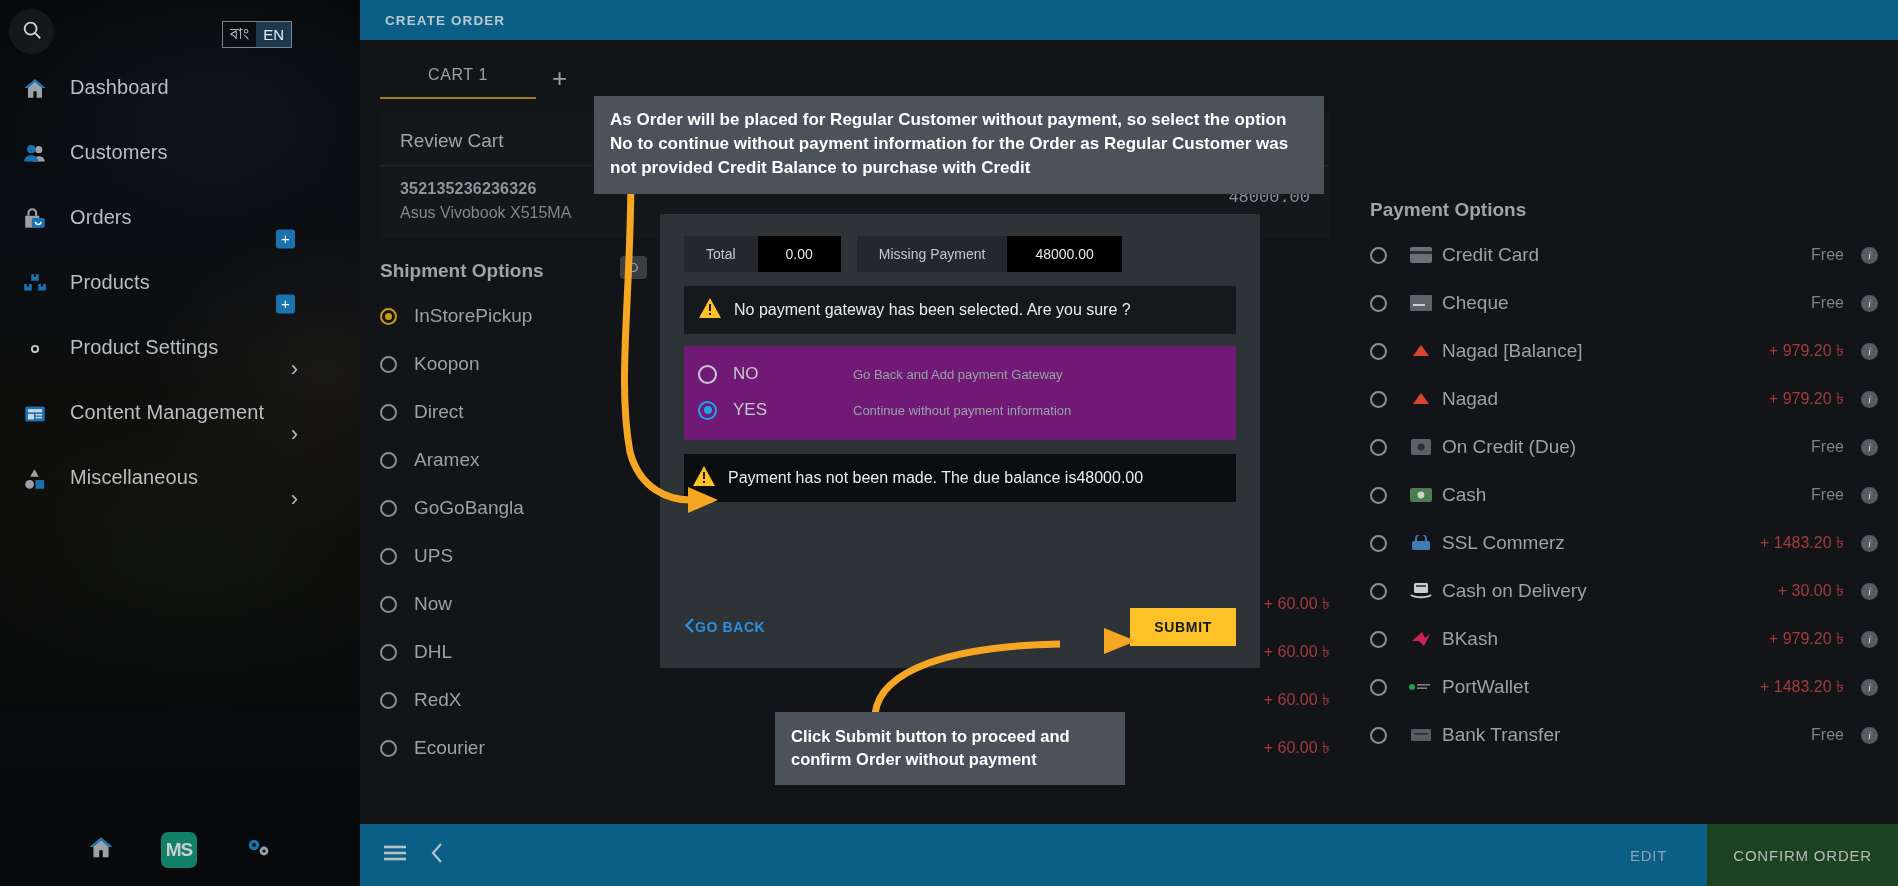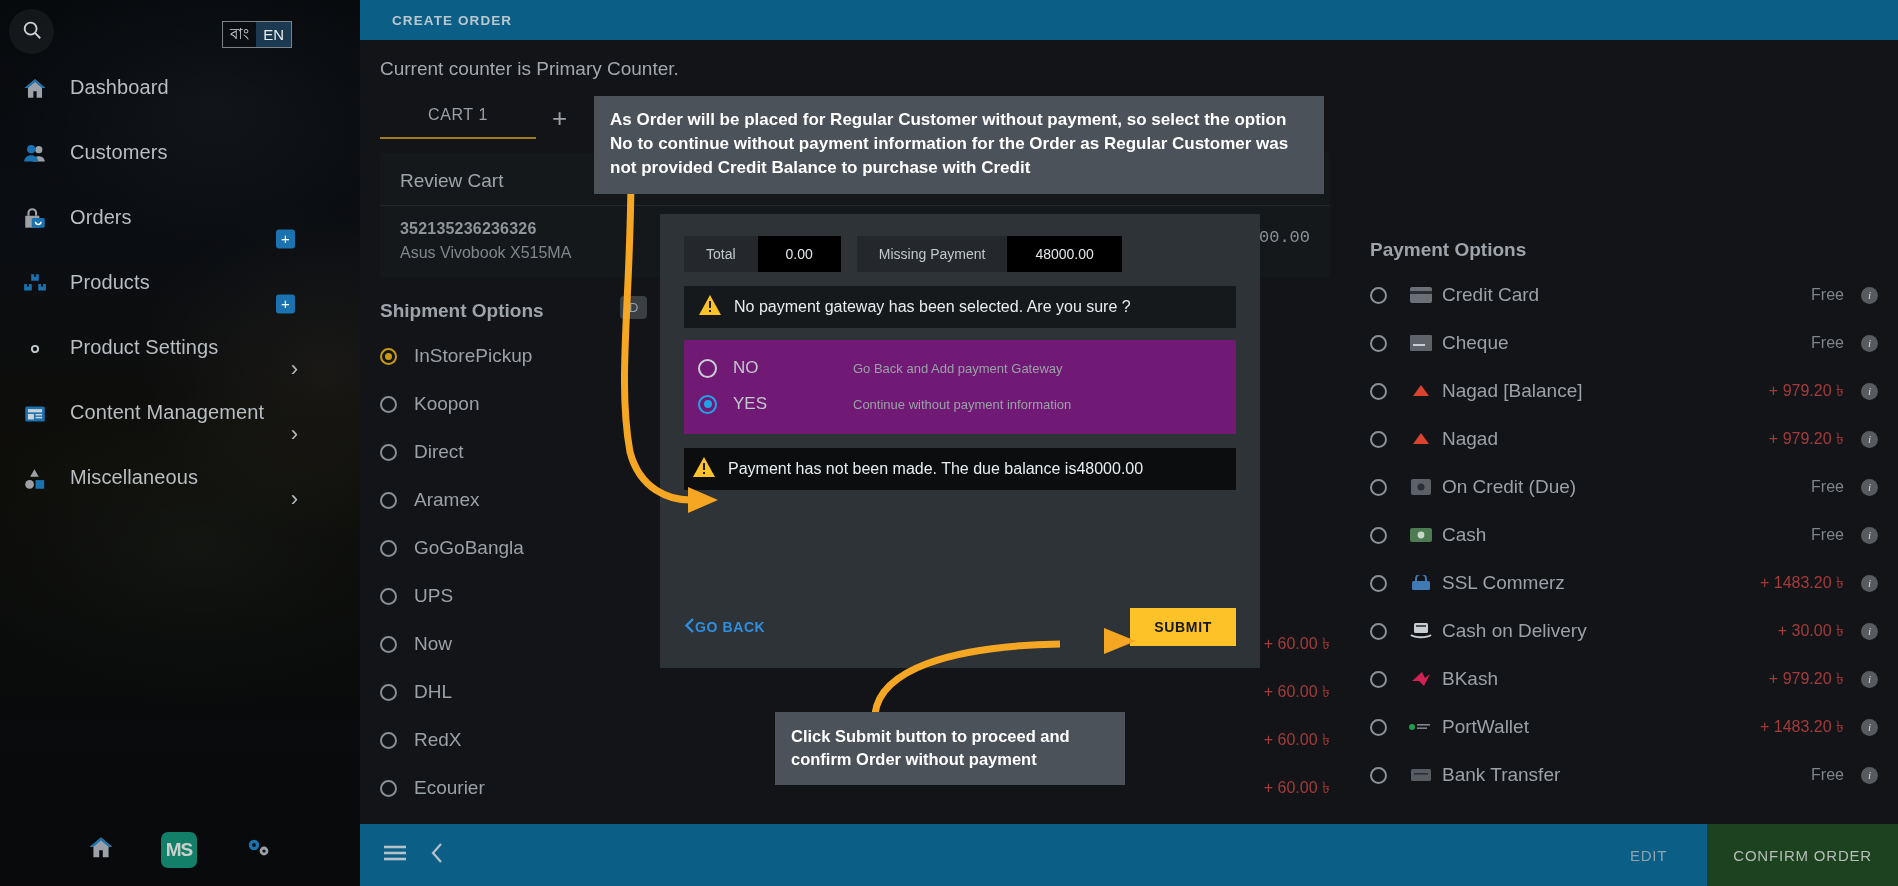--- a/index.html
+++ b/index.html
@@ -70,21 +70,21 @@
     color: #c9cfcb; font-size: 19px; font-weight: bold; letter-spacing: -1px;
   }
 
   
   .main {
     position: absolute; left: 360px; top: 0; right: 0; bottom: 0;
     background: #121417;
   }
   .topbar {
     height: 40px; background: #0b5f87; display: flex; align-items: center;
-    padding-left: 32px;
+    padding-left: 25px;
   }
   .topbar-title { color: #b9c7cf; font-size: 13.5px; letter-spacing: 1.1px; font-weight: bold; }
 
   .counter-line {
     padding: 18px 0 0 20px; color: #a2a8ae; font-size: 19px;
   }
 
   .cart-tabs { display: flex; align-items: center; margin: 16px 0 0 20px; }
   .cart-tab {
     padding: 10px 48px 13px 48px; color: #9aa0a6; font-size: 16px;
@@ -172,21 +172,21 @@
   .amt { display:flex; height: 36px; }
   .amt-label {
     background:#24282c; color:#c3c8cc; font-size:14px;
     display:flex; align-items:center; justify-content:center; padding: 0 22px;
   }
   .amt-value {
     background:#000; color:#e3e7ea; font-size:14px;
     display:flex; align-items:center; justify-content:center; padding: 0 28px;
   }
   .warn-bar {
-    margin-top: 14px; background:#16191c; height: 42px;
+    margin-top: 14px; background:#16191c; height: 48px;
     display:flex; align-items:center; padding-left: 14px; gap: 12px;
     color:#e9edf0; font-size:16px;
   }
   .warn-bar.dark { background:#0b0d0f;padding-left:8px; }
   .choice-box {
     margin-top: 12px; background:#701a75; padding: 10px 0 12px 0;
   }
   .choice-row { display:flex; align-items:center; height: 36px; padding-left: 14px; }
   .choice-radio {
     width:19px; height:19px; border-radius:50%; border:2px solid #c8cdd1;
@@ -350,21 +350,20 @@
       </span>
     </div>
   </div>
 
   <div class="main">
 
     <div class="topbar">
       <span class="topbar-title">CREATE ORDER</span>
     </div>
 
-    <div class="counter-line">Current counter is Primary Counter.</div>
 
     <div class="cart-tabs">
       <div class="cart-tab">CART 1</div>
       <div class="cart-add">+</div>
     </div>
 
     <div class="panels">
 
       <div class="panel-left">
         <div class="card">

